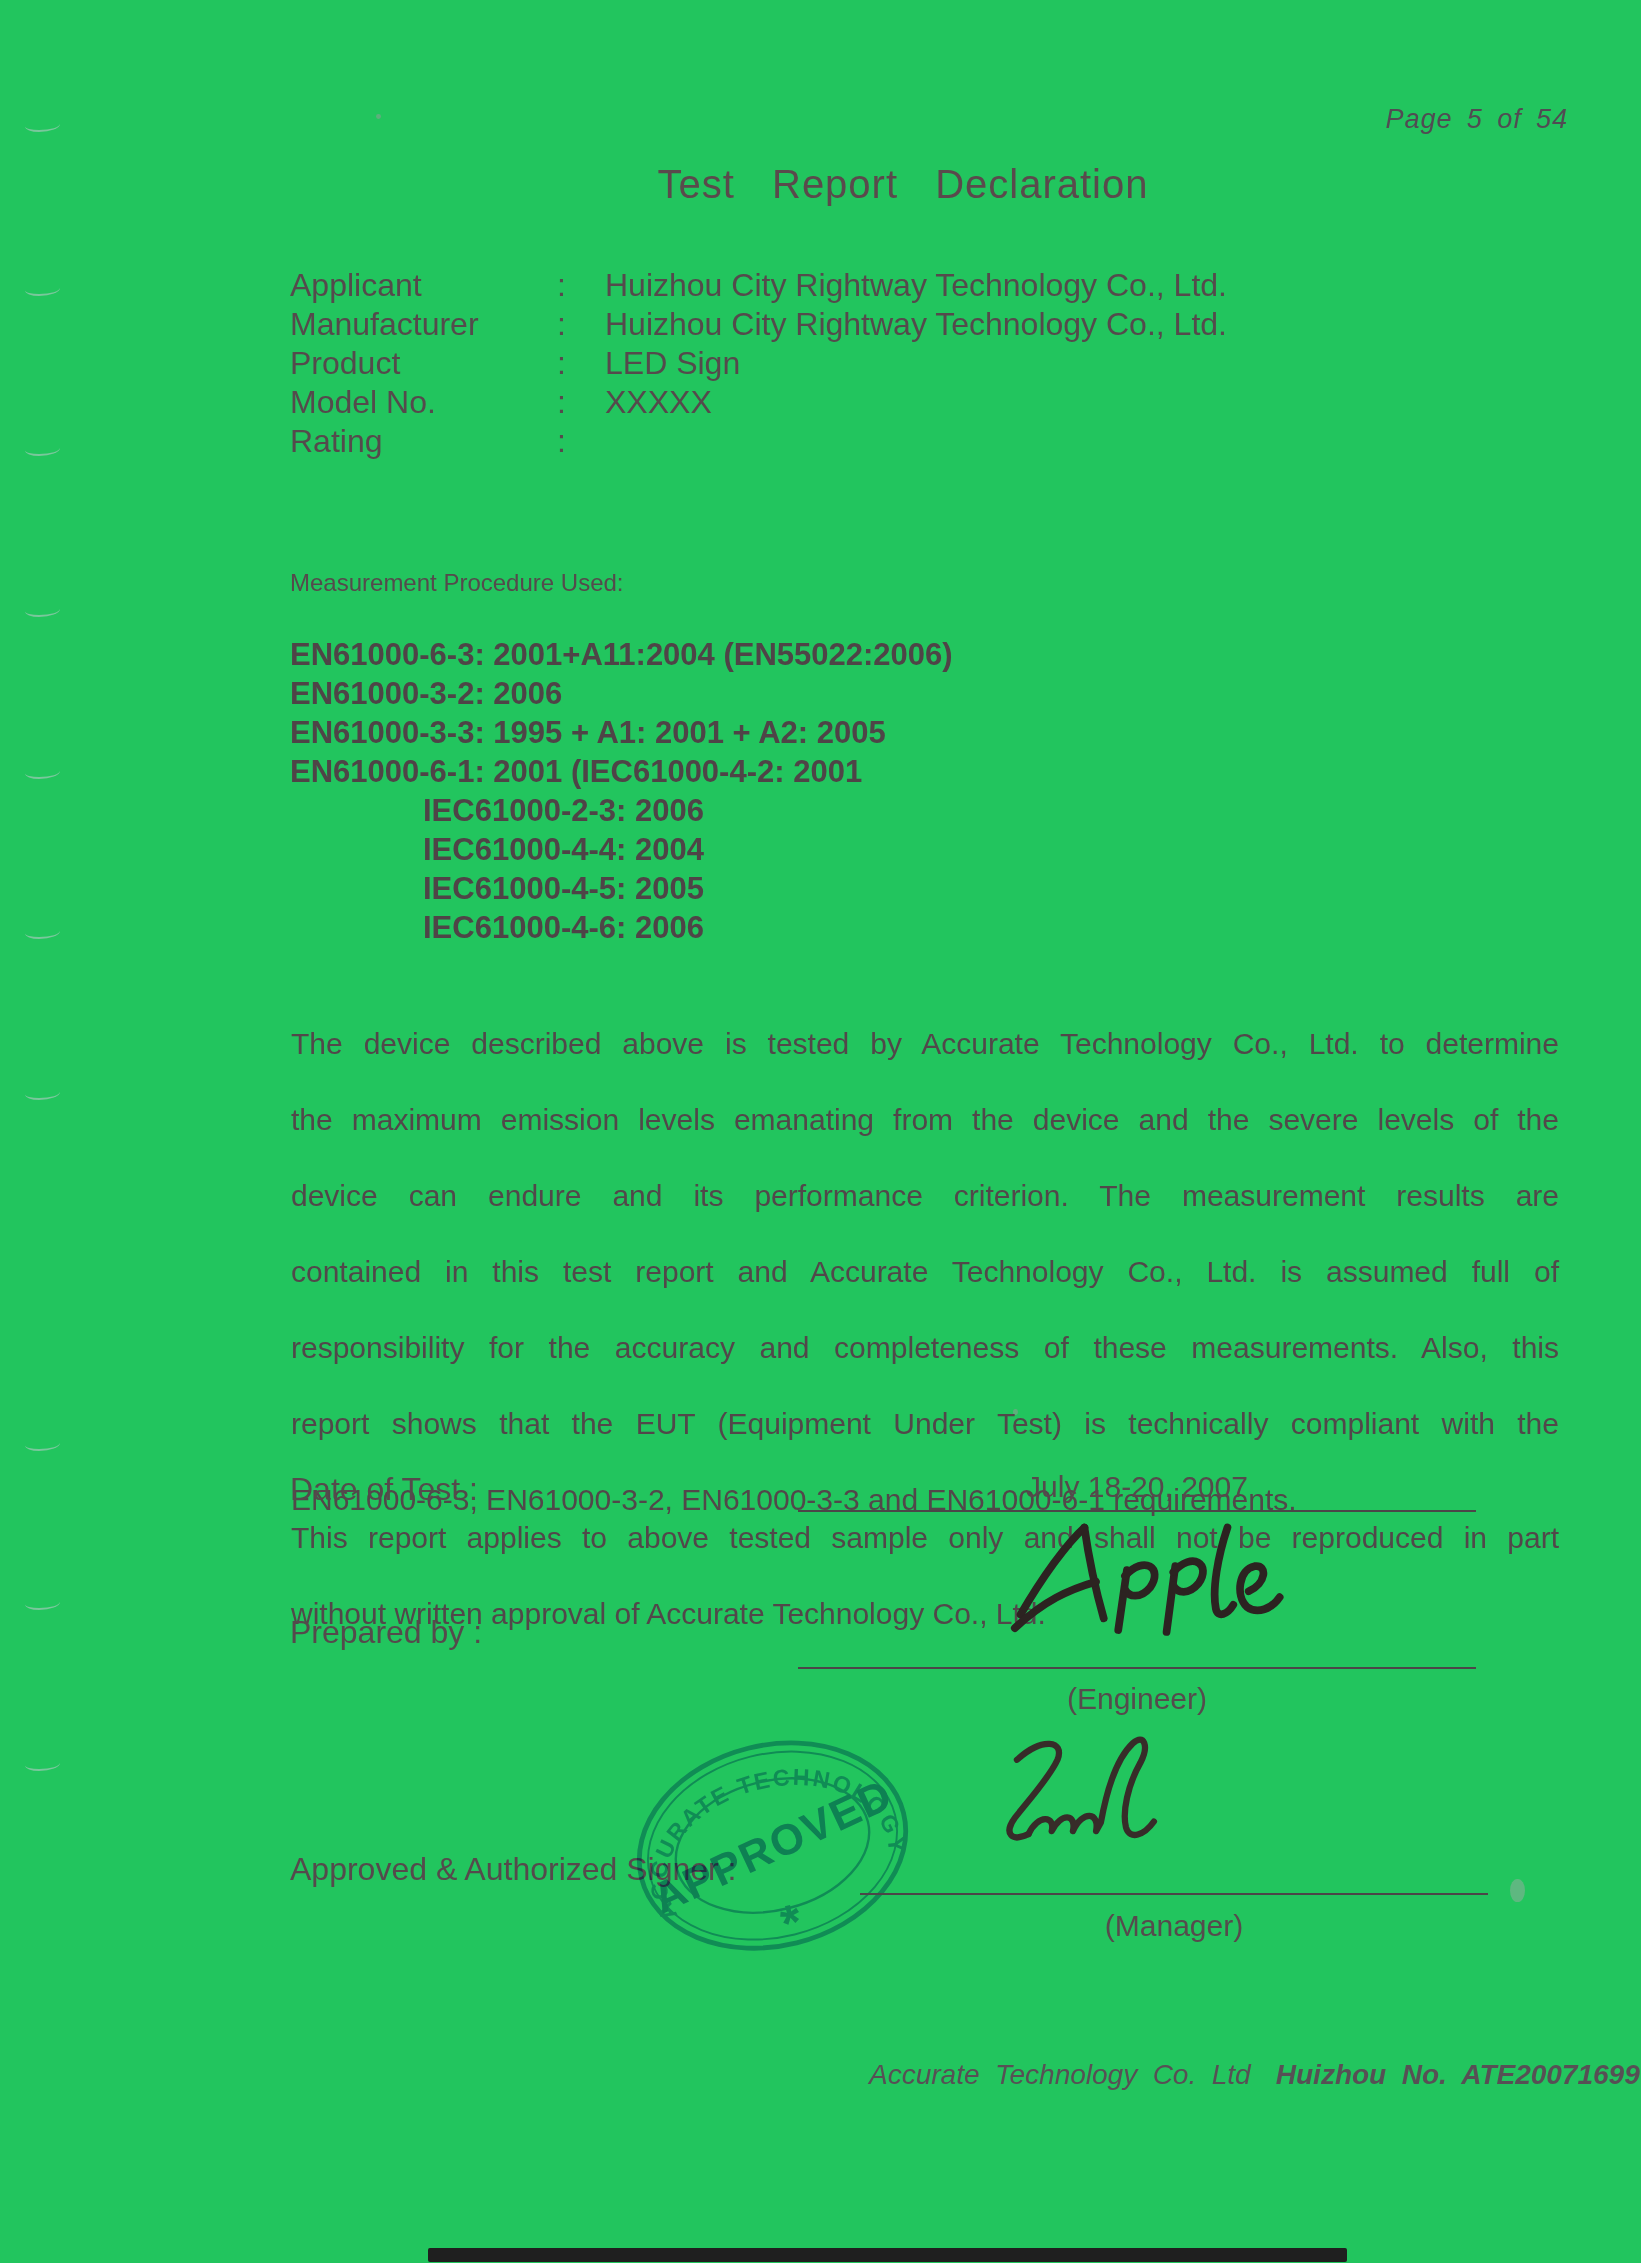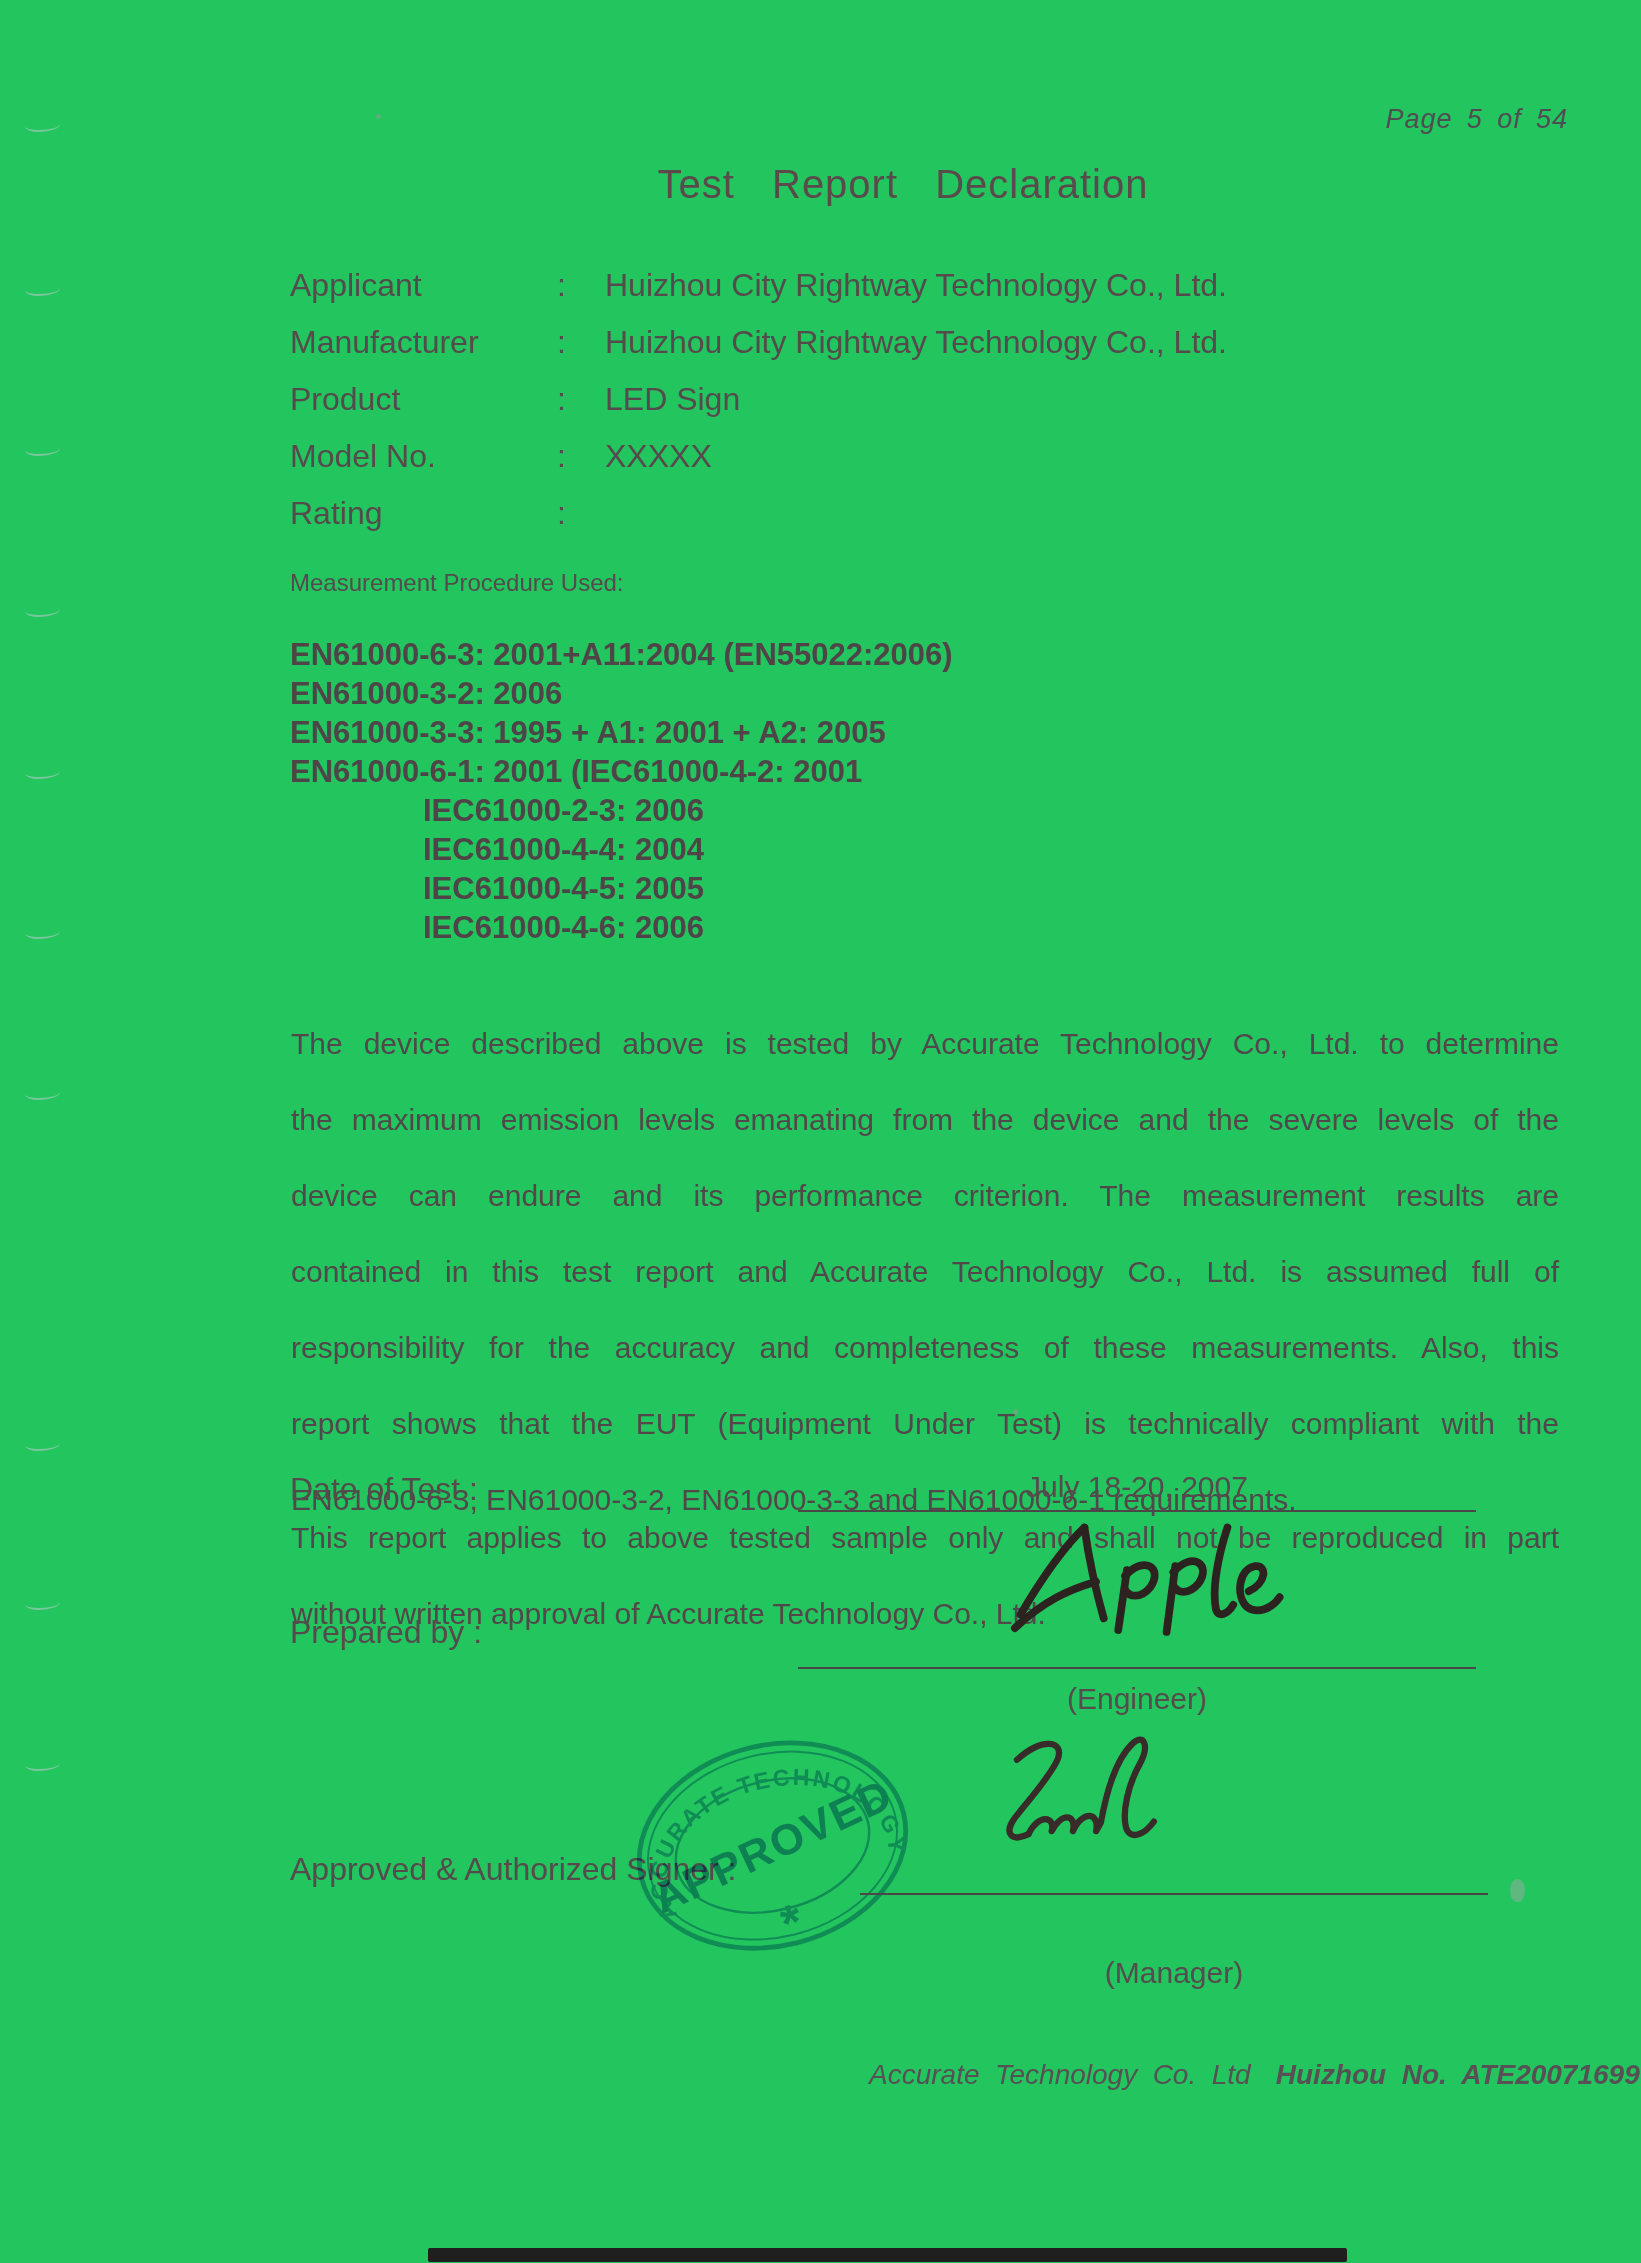--- a/index.html
+++ b/index.html
@@ -12,21 +12,21 @@
   .page-number{
     position:absolute;top:104px;right:73px;
     font-style:italic;font-size:27px;color:#514b53;letter-spacing:1px;word-spacing:5.8px;
   }
   .title{
     position:absolute;top:162px;left:290px;width:1226px;margin:0;
     text-align:center;font-size:40px;font-weight:400;color:#5a4a4c;
     letter-spacing:1px;word-spacing:25px;
   }
   
-  .info{position:absolute;top:267px;left:290px;width:1274px;display:flex;flex-direction:column;row-gap:20px;}
+  .info{position:absolute;top:267px;left:290px;width:1274px;display:flex;flex-direction:column;row-gap:2px;}
   .info-row{display:flex;font-size:32px;line-height:37px;}
   .info-label{width:267px;flex:none;}
   .info-colon{width:48px;flex:none;}
   .info-value{flex:1;}
   
   .mp-heading{position:absolute;top:569px;left:290px;font-size:24px;}
   .standards{position:absolute;top:635px;left:290px;font-size:31px;font-weight:bold;color:#4f4447;line-height:39px;}
   .standards .ind{padding-left:133px;}
   
   .decl{position:absolute;top:1025px;left:291px;width:1268px;font-size:30px;line-height:38px;color:#52474a;}
@@ -167,21 +167,21 @@
     </g>
   </svg>
 
   <svg class="sig-svg" style="left:961px;top:1721px" width="328" height="174" viewBox="0 0 340 180">
     <g fill="none" stroke="#372c29" stroke-width="6.5" stroke-linecap="round" stroke-linejoin="round">
       <path d="M58,40 C84,16 108,20 100,40 C92,58 70,82 56,100 C44,116 52,126 70,117"></path>
       <path d="M70,117 C80,96 98,98 94,114 C104,94 120,96 116,114 C126,92 144,94 140,114 L145,105 C151,72 160,40 178,23 C190,12 195,26 186,43 C173,66 167,94 171,110 C175,124 190,118 200,104"></path>
     </g>
   </svg>
   <div class="uline" style="left:860px;top:1893px;width:628px"></div>
-  <div class="role" style="left:860px;top:1956px;width:628px">(Manager)</div>
+  <div class="role" style="left:860px;top:1909px;width:628px">(Manager)</div>
 
   <div class="footer">
     <span class="f-co">Accurate Technology Co. Ltd</span>
     <span class="f-rep">Huizhou No. ATE20071699</span>
   </div>
 
   <div class="bottom-bar"></div>
 
 </div>
 

